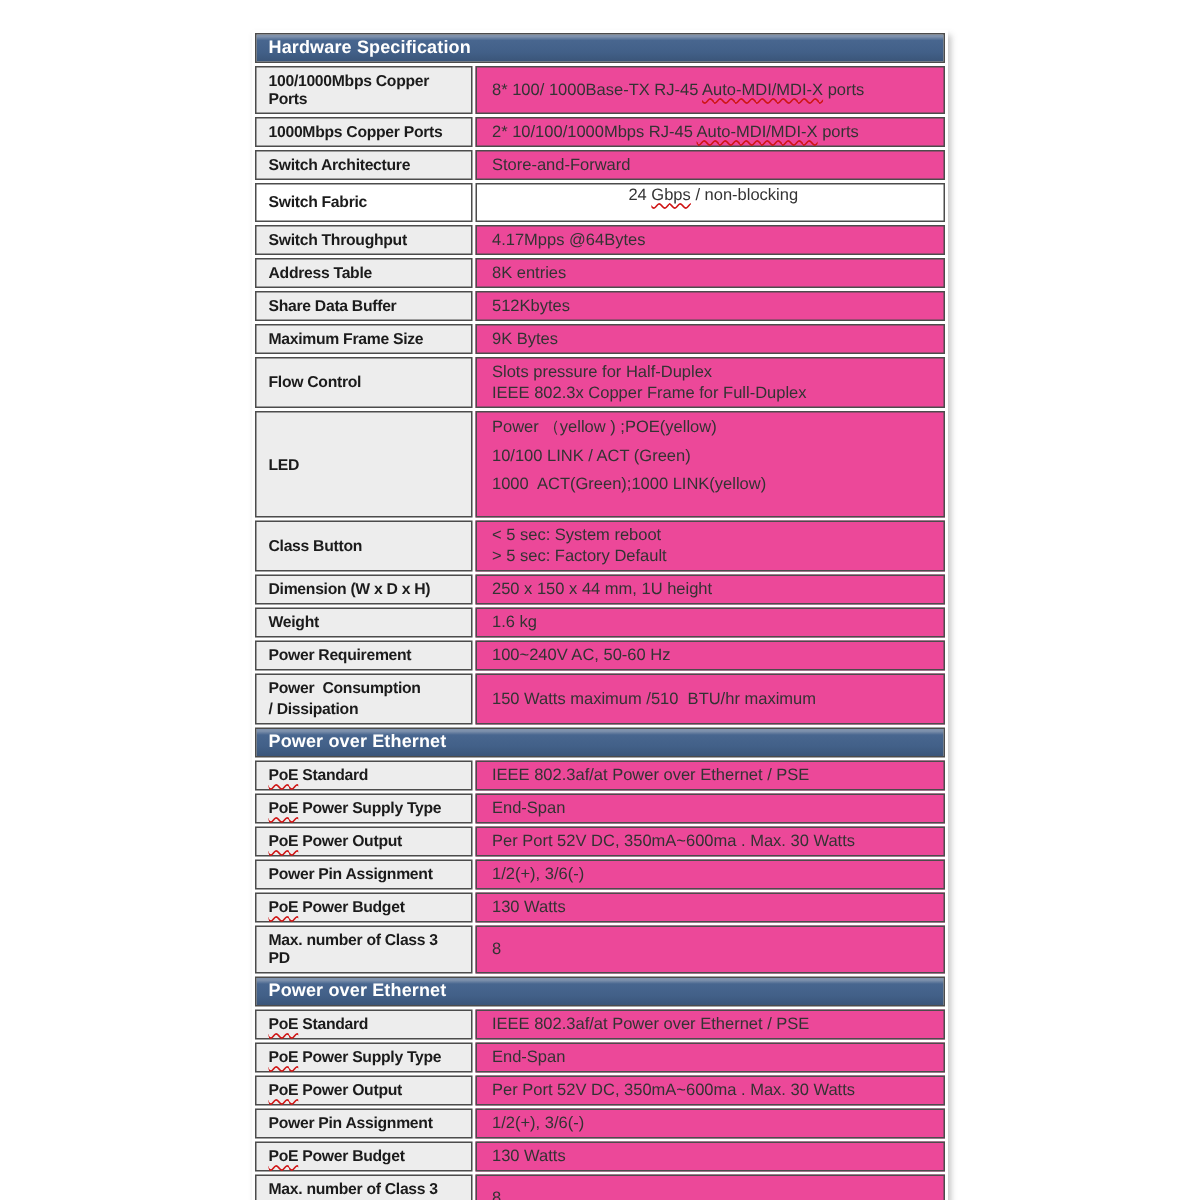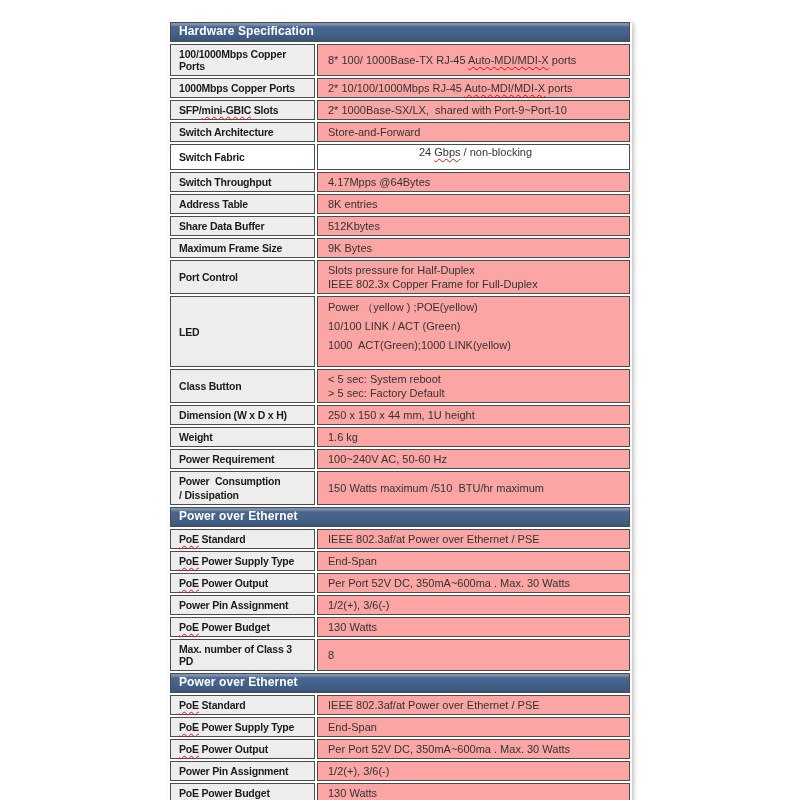--- a/index.html
+++ b/index.html
@@ -52,21 +52,21 @@
     color: #1b1b1b;
     font-weight: bold;
     font-size: 10.5px;
     letter-spacing: -0.2px;
     line-height: 12px;
     padding: 3px 6px 3px 8px;
     white-space: nowrap;
     overflow: visible;
   }
   td.value {
-    background: #fca5a5;
+    background: #ec4899;
     color: #333333;
     font-size: 11px;
     line-height: 12px;
     padding: 3px 6px 3px 10px;
   }
   .cell-line { white-space: pre-wrap; }
   tr.m td { line-height: 14px; padding-top: 2px; padding-bottom: 2px; }
   tr.l td.value { line-height: 19px; padding-top: 1px; padding-bottom: 11px; }
   tr.l td.label { line-height: 12px; }
   tr.white td { background: #ffffff; }
@@ -105,26 +105,20 @@
               <div><span class="cell-line">8* 100/ 1000Base-TX RJ-45 <span class="sq">Auto-MDI/MDI-X</span> ports</span></div>
             </td>
           </tr>
           <tr class="s">
             <td class="label"><span class="cell-line">1000Mbps Copper Ports</span></td>
             <td class="value">
               <div><span class="cell-line">2* 10/100/1000Mbps RJ-45 <span class="sq">Auto-MDI/MDI-X</span> ports</span></div>
             </td>
           </tr>
           <tr class="s">
-            <td class="label"><span class="cell-line">SFP/<span class="sq">mini-GBIC</span> Slots</span></td>
-            <td class="value">
-              <div><span class="cell-line">2* 1000Base-SX/LX,  shared with Port-9~Port-10</span></div>
-            </td>
-          </tr>
-          <tr class="s">
             <td class="label"><span class="cell-line">Switch Architecture</span></td>
             <td class="value">
               <div><span class="cell-line">Store-and-Forward</span></div>
             </td>
           </tr>
           <tr class="s white">
             <td class="label"><span class="cell-line">Switch Fabric</span></td>
             <td class="value">
               <div><span class="cell-line">24 <span class="sq">Gbps</span> / non-blocking</span></div>
             </td>
@@ -147,21 +141,21 @@
               <div><span class="cell-line">512Kbytes</span></div>
             </td>
           </tr>
           <tr class="s">
             <td class="label"><span class="cell-line">Maximum Frame Size</span></td>
             <td class="value">
               <div><span class="cell-line">9K Bytes</span></div>
             </td>
           </tr>
           <tr class="m">
-            <td class="label"><span class="cell-line">Port Control</span></td>
+            <td class="label"><span class="cell-line">Flow Control</span></td>
             <td class="value">
               <div><span class="cell-line">Slots pressure for Half-Duplex</span></div>
               <div><span class="cell-line">IEEE 802.3x Copper Frame for Full-Duplex</span></div>
             </td>
           </tr>
           <tr class="l">
             <td class="label"><span class="cell-line">LED</span></td>
             <td class="value">
               <div><span class="cell-line">Power （yellow ) ;POE(yellow)</span></div>
               <div><span class="cell-line">10/100 LINK / ACT (Green)</span></div>

